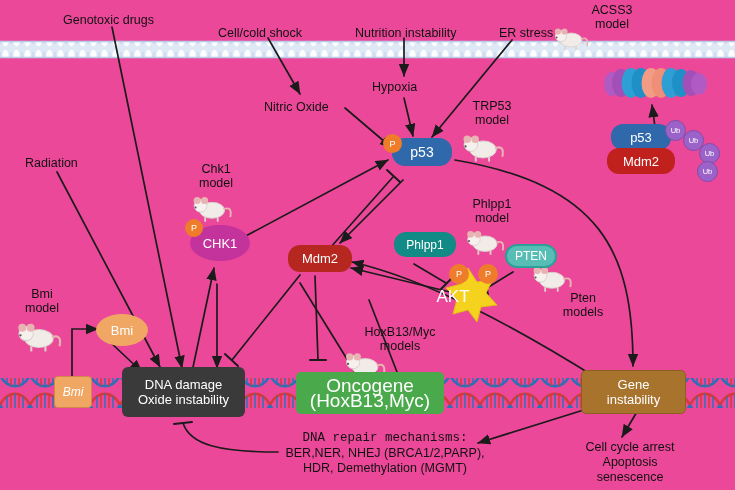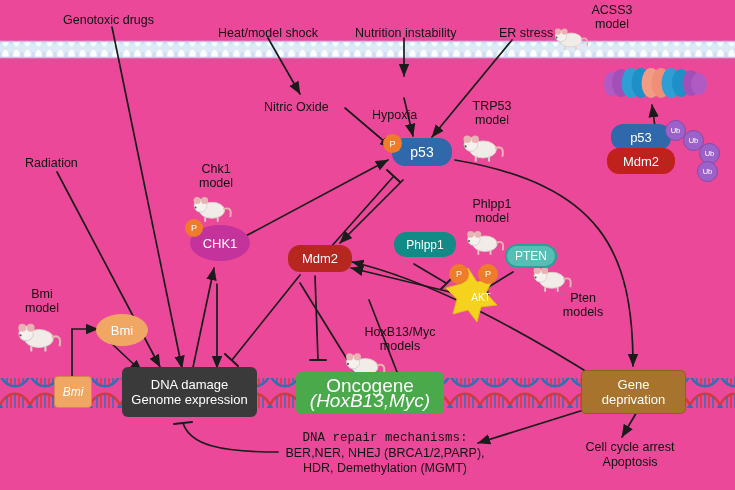--- a/index.html
+++ b/index.html
@@ -132,27 +132,27 @@
       </g>
     </g>
 
     <g>
       <path d="M468,268 L477,282 L493,279 L486,293 L497,305 L481,307 L477,322
                L468,310 L453,314 L457,299 L446,288 L461,284 Z" fill="#f5d21e" stroke="#e0bd12" stroke-width="1"></path>
     </g>
   </svg>
 
   <div class="lbl" style="left:63px;top:14px;">Genotoxic drugs</div>
-  <div class="lbl" style="left:218px;top:27px;">Heat/model shock</div>
+  <div class="lbl" style="left:218px;top:27px;">Cell/cold shock</div>
   <div class="lbl" style="left:355px;top:27px;">Nutrition instability</div>
   <div class="lbl" style="left:499px;top:27px;text-align:right;">ER stress</div>
   <div class="lbl" style="left:25px;top:157px;">Radiation</div>
 
   <div class="lbl" style="left:264px;top:101px;">Nitric Oxide</div>
-  <div class="lbl" style="left:372px;top:81px;margin-top:28px;">Hypoxia</div>
+  <div class="lbl" style="left:372px;top:81px;">Hypoxia</div>
 
   <div class="lbl it1" style="left:582px;top:4px;width:60px;">ACSS3</div>
   <div class="lbl" style="left:582px;top:18px;width:60px;">model</div>
   <svg class="mouse" style="left:552px;top:24px;" width="38" height="28" viewBox="0 0 38 28">
     <ellipse cx="19" cy="16" rx="11" ry="7" fill="#f2ece8" stroke="#d8cfc9" stroke-width="0.8"></ellipse>
     <circle cx="9" cy="12" r="5.6" fill="#f6f1ee" stroke="#d8cfc9" stroke-width="0.8"></circle>
     <circle cx="6" cy="7.5" r="3.1" fill="#e7b3b3"></circle>
     <circle cx="12.5" cy="7.5" r="3.1" fill="#e7b3b3"></circle>
     <circle cx="4.6" cy="13.5" r="0.9" fill="#555"></circle>
     <path d="M29,15 Q37,12 35,22" fill="none" stroke="#e7b3b3" stroke-width="1.7"></path>
@@ -257,54 +257,54 @@
   </div>
 
   <div class="node" style="left:394px;top:232px;width:62px;height:25px;background:#128a86;border-radius:12px;font-size:12px;">
     <span>Phlpp1</span>
   </div>
 
   <div class="node" style="left:505px;top:244px;width:52px;height:24px;background:#57bdb5;border:2px solid #2ba099;border-radius:12px;font-size:12px;">
     <span>PTEN</span>
   </div>
 
-  <div class="node" style="left:460px;top:288px;width:42px;height:18px;font-size:10px;color:#ffffff;">
+  <div class="node" style="left:432px;top:288px;width:42px;height:18px;font-size:17px;color:#ffffff;">
     <span>AKT</span>
   </div>
   <div class="node" style="left:449px;top:264px;width:20px;height:20px;background:#ef7c2a;border-radius:50%;font-size:9px;">
     <span>P</span>
   </div>
   <div class="node" style="left:478px;top:264px;width:20px;height:20px;background:#ef7c2a;border-radius:50%;font-size:9px;">
     <span>P</span>
   </div>
 
   <div class="node" style="left:96px;top:314px;width:52px;height:32px;background:#f0a763;border-radius:50%;font-size:13px;">
     <span>Bmi</span>
   </div>
 
   <div class="node" style="left:54px;top:376px;width:38px;height:32px;background:#f0a763;border:1.5px solid #d2884a;border-radius:4px;font-size:12px;font-style:italic;">
     <span>Bmi</span>
   </div>
 
-  <div class="node" style="left:122px;top:367px;width:135px;height:50px;background:#3a3a3a;border-radius:6px;
+  <div class="node" style="left:122px;top:367px;width:123px;height:50px;background:#3a3a3a;border-radius:6px;
               flex-direction:column;font-size:13px;line-height:15px;">
     <span>DNA damage</span>
-    <span>Genome expression</span>
+    <span>Oxide instability</span>
   </div>
 
   <div class="node" style="left:296px;top:372px;width:148px;height:42px;background:#4aa94a;border-radius:5px;
               flex-direction:column;font-size:19px;line-height:15px;">
     <span>Oncogene</span>
-    <span style="font-style:italic;">(HoxB13,Myc)</span>
+    <span style="">(HoxB13,Myc)</span>
   </div>
 
   <div class="node" style="left:581px;top:370px;width:105px;height:44px;background:#a8732c;border:1.5px solid #8e5f1f;border-radius:5px;
               flex-direction:column;font-size:13px;line-height:15px;">
     <span>Gene</span>
-    <span>deprivation</span>
+    <span>instability</span>
   </div>
 
   <div class="node" style="left:611px;top:124px;width:60px;height:26px;background:#2f68ab;border-radius:12px;font-size:13px;">
     <span>p53</span>
   </div>
   <div class="node" style="left:607px;top:148px;width:68px;height:26px;background:#c0211d;border-radius:12px;font-size:13px;">
     <span>Mdm2</span>
   </div>
   <div class="node" style="left:665px;top:120px;width:21px;height:21px;background:#9b63c9;border:1.2px solid #7e4cab;border-radius:50%;font-size:7.5px;">
     <span>Ub</span>
@@ -318,14 +318,15 @@
   <div class="node" style="left:697px;top:161px;width:21px;height:21px;background:#9b63c9;border:1.2px solid #7e4cab;border-radius:50%;font-size:7.5px;">
     <span>Ub</span>
   </div>
 
   <div class="lbl" style="left:285px;top:432px;width:200px;font-family:Liberation Mono, monospace;">DNA repair mechanisms:</div>
   <div class="lbl" style="left:262px;top:447px;width:246px;">BER,NER, NHEJ (BRCA1/2,PARP),</div>
   <div class="lbl" style="left:277px;top:462px;width:216px;">HDR, Demethylation (MGMT)</div>
 
   <div class="lbl" style="left:569px;top:456px;width:122px;">Apoptosis</div>
   <div class="lbl" style="left:569px;top:441px;width:122px;">Cell cycle arrest</div>
+  <div class="lbl" style="left:569px;top:471px;width:122px;">senescence</div>
 
 </div>
 
 </body></html>

